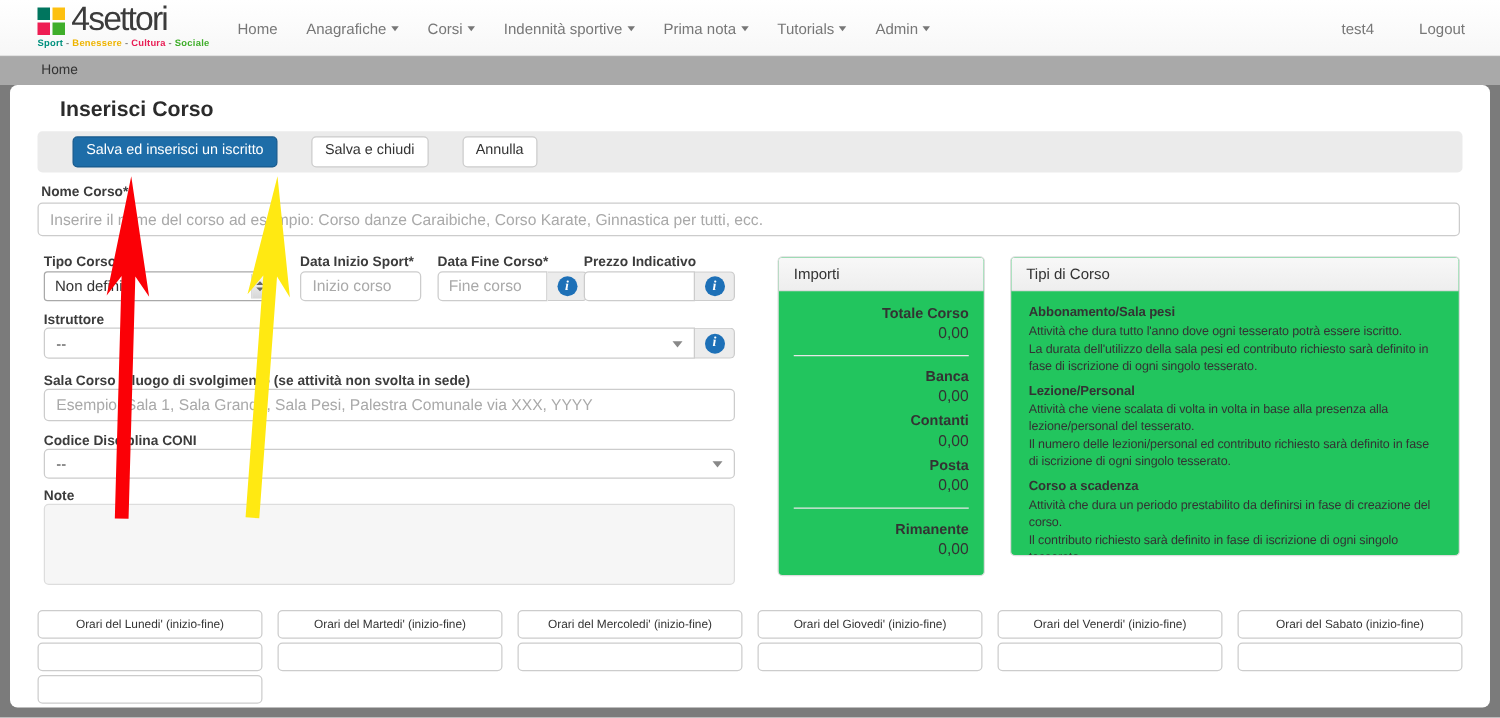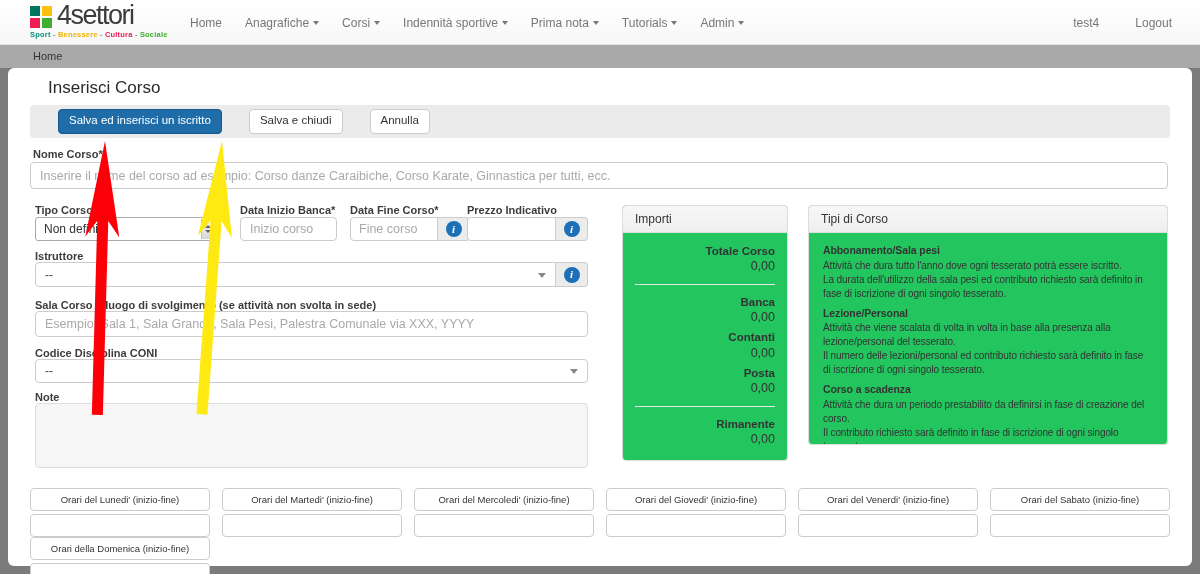--- a/index.html
+++ b/index.html
@@ -53,21 +53,21 @@
   .breadcrumb-link {
     position:absolute; left:33px; top:0; line-height:23px; font-size:11px; color:#333;
     cursor:pointer;
   }
 
   
   .card {
     position:absolute; top:68px; left:8px; width:1184px; height:498px;
     background:#fff; border-radius:6px; z-index:3;
   }
-  .page-title { position:absolute; left:40px; top:10px; font-size:17px; color:#2b2b2b; font-weight:400; }
+  .page-title { position:absolute; left:40px; top:10px; font-size:17px; color:#2b2b2b; font-weight:700; }
 
   .toolbar {
     position:absolute; left:22px; top:37px; width:1140px; height:33px;
     background:#ebebeb; border-radius:4px;
     display:flex; align-items:center; padding-left:8px; gap:7px;
   }
   .btn {
     font-size:11.5px; line-height:1; padding:5px 10px 6px; border-radius:4px;
     border:1px solid #ccc; background:#fff; color:#333; cursor:pointer;
     font-family:"Liberation Sans", sans-serif;
@@ -216,21 +216,21 @@
   <div class="toolbar">
     <button class="btn btn-primary">Salva ed inserisci un iscritto</button>
     <button class="btn">Salva e chiudi</button>
     <button class="btn">Annulla</button>
   </div>
 
   <div class="form-label" style="left:25px; top:80px;">Nome Corso*</div>
   <input class="text-input" style="left: 22px; top: 94px; width: 1138px; height: 27px;" placeholder="Inserire il nome del corso ad esempio: Corso danze Caraibiche, Corso Karate, Ginnastica per tutti, ecc.">
 
   <div class="form-label" style="left:27px; top:136px;">Tipo Corso*</div>
-  <div class="form-label" style="left:232px; top:136px;">Data Inizio Banca*</div>
+  <div class="form-label" style="left:232px; top:136px;">Data Inizio Sport*</div>
   <div class="form-label" style="left:342px; top:136px;">Data Fine Corso*</div>
   <div class="form-label" style="left:459px; top:136px;">Prezzo Indicativo</div>
 
   <div class="native-select" style="left:27px; top:149px; width:181px; height:24px;">
     <span class="sel-text">Non definito</span>
     <span class="stepper">
         <span class="tri-up"></span>
         <span class="tri-down"></span>
       </span>
   </div>
@@ -326,21 +326,20 @@
     </div>
     <div>
       <div class="day-header">Orari del Venerdi' (inizio-fine)</div>
       <input class="day-input" style="">
     </div>
     <div>
       <div class="day-header">Orari del Sabato (inizio-fine)</div>
       <input class="day-input" style="">
     </div>
     <div>
-      <div class="day-header">Orari della Domenica (inizio-fine)</div>
       <input class="day-input" style="">
     </div>
   </div>
 
 </div>
 
 <svg class="arrows" width="1200" height="574" viewBox="0 0 1200 574">
   <polygon points="105,141 122,237 110.5,221 110.5,415 99.5,415 99.5,221 88,237" transform="rotate(1.6 105 141)" fill="#fb0006"></polygon>
   <polygon points="222,141 239,237 227.5,221 227.5,415 216.5,415 216.5,221 205,237" transform="rotate(4.2 222 141)" fill="#ffe912"></polygon>
 </svg>

